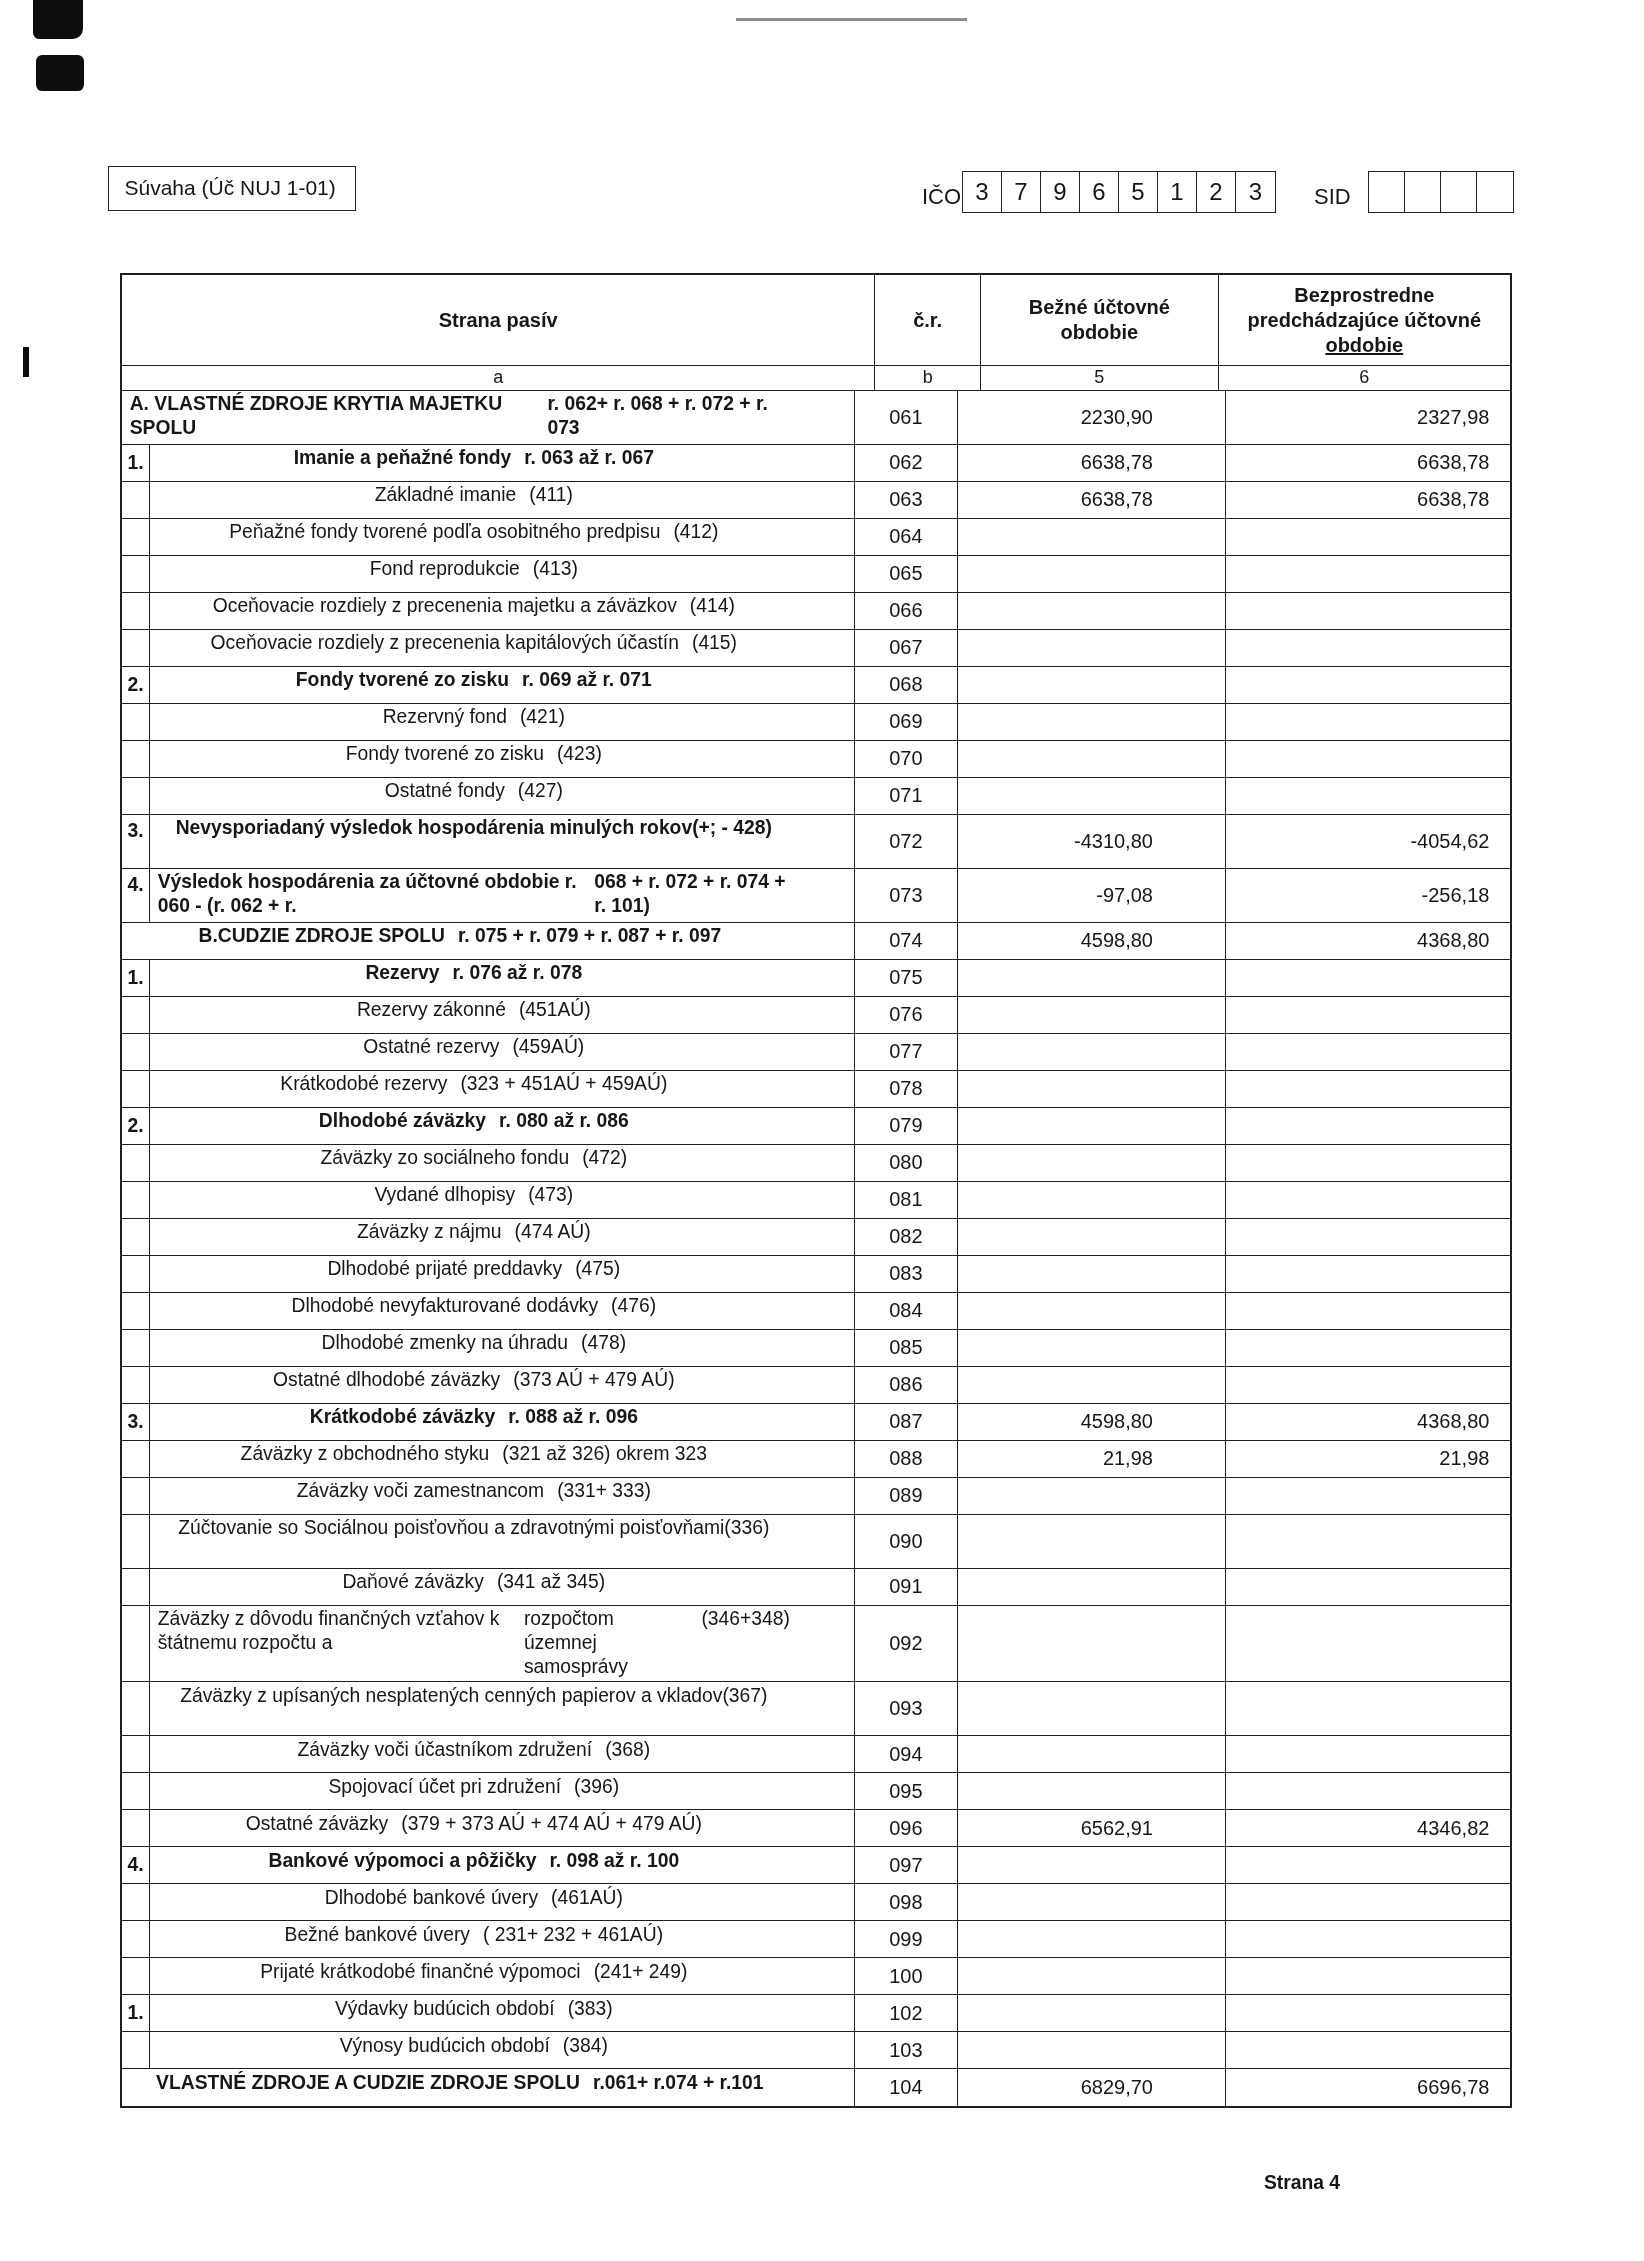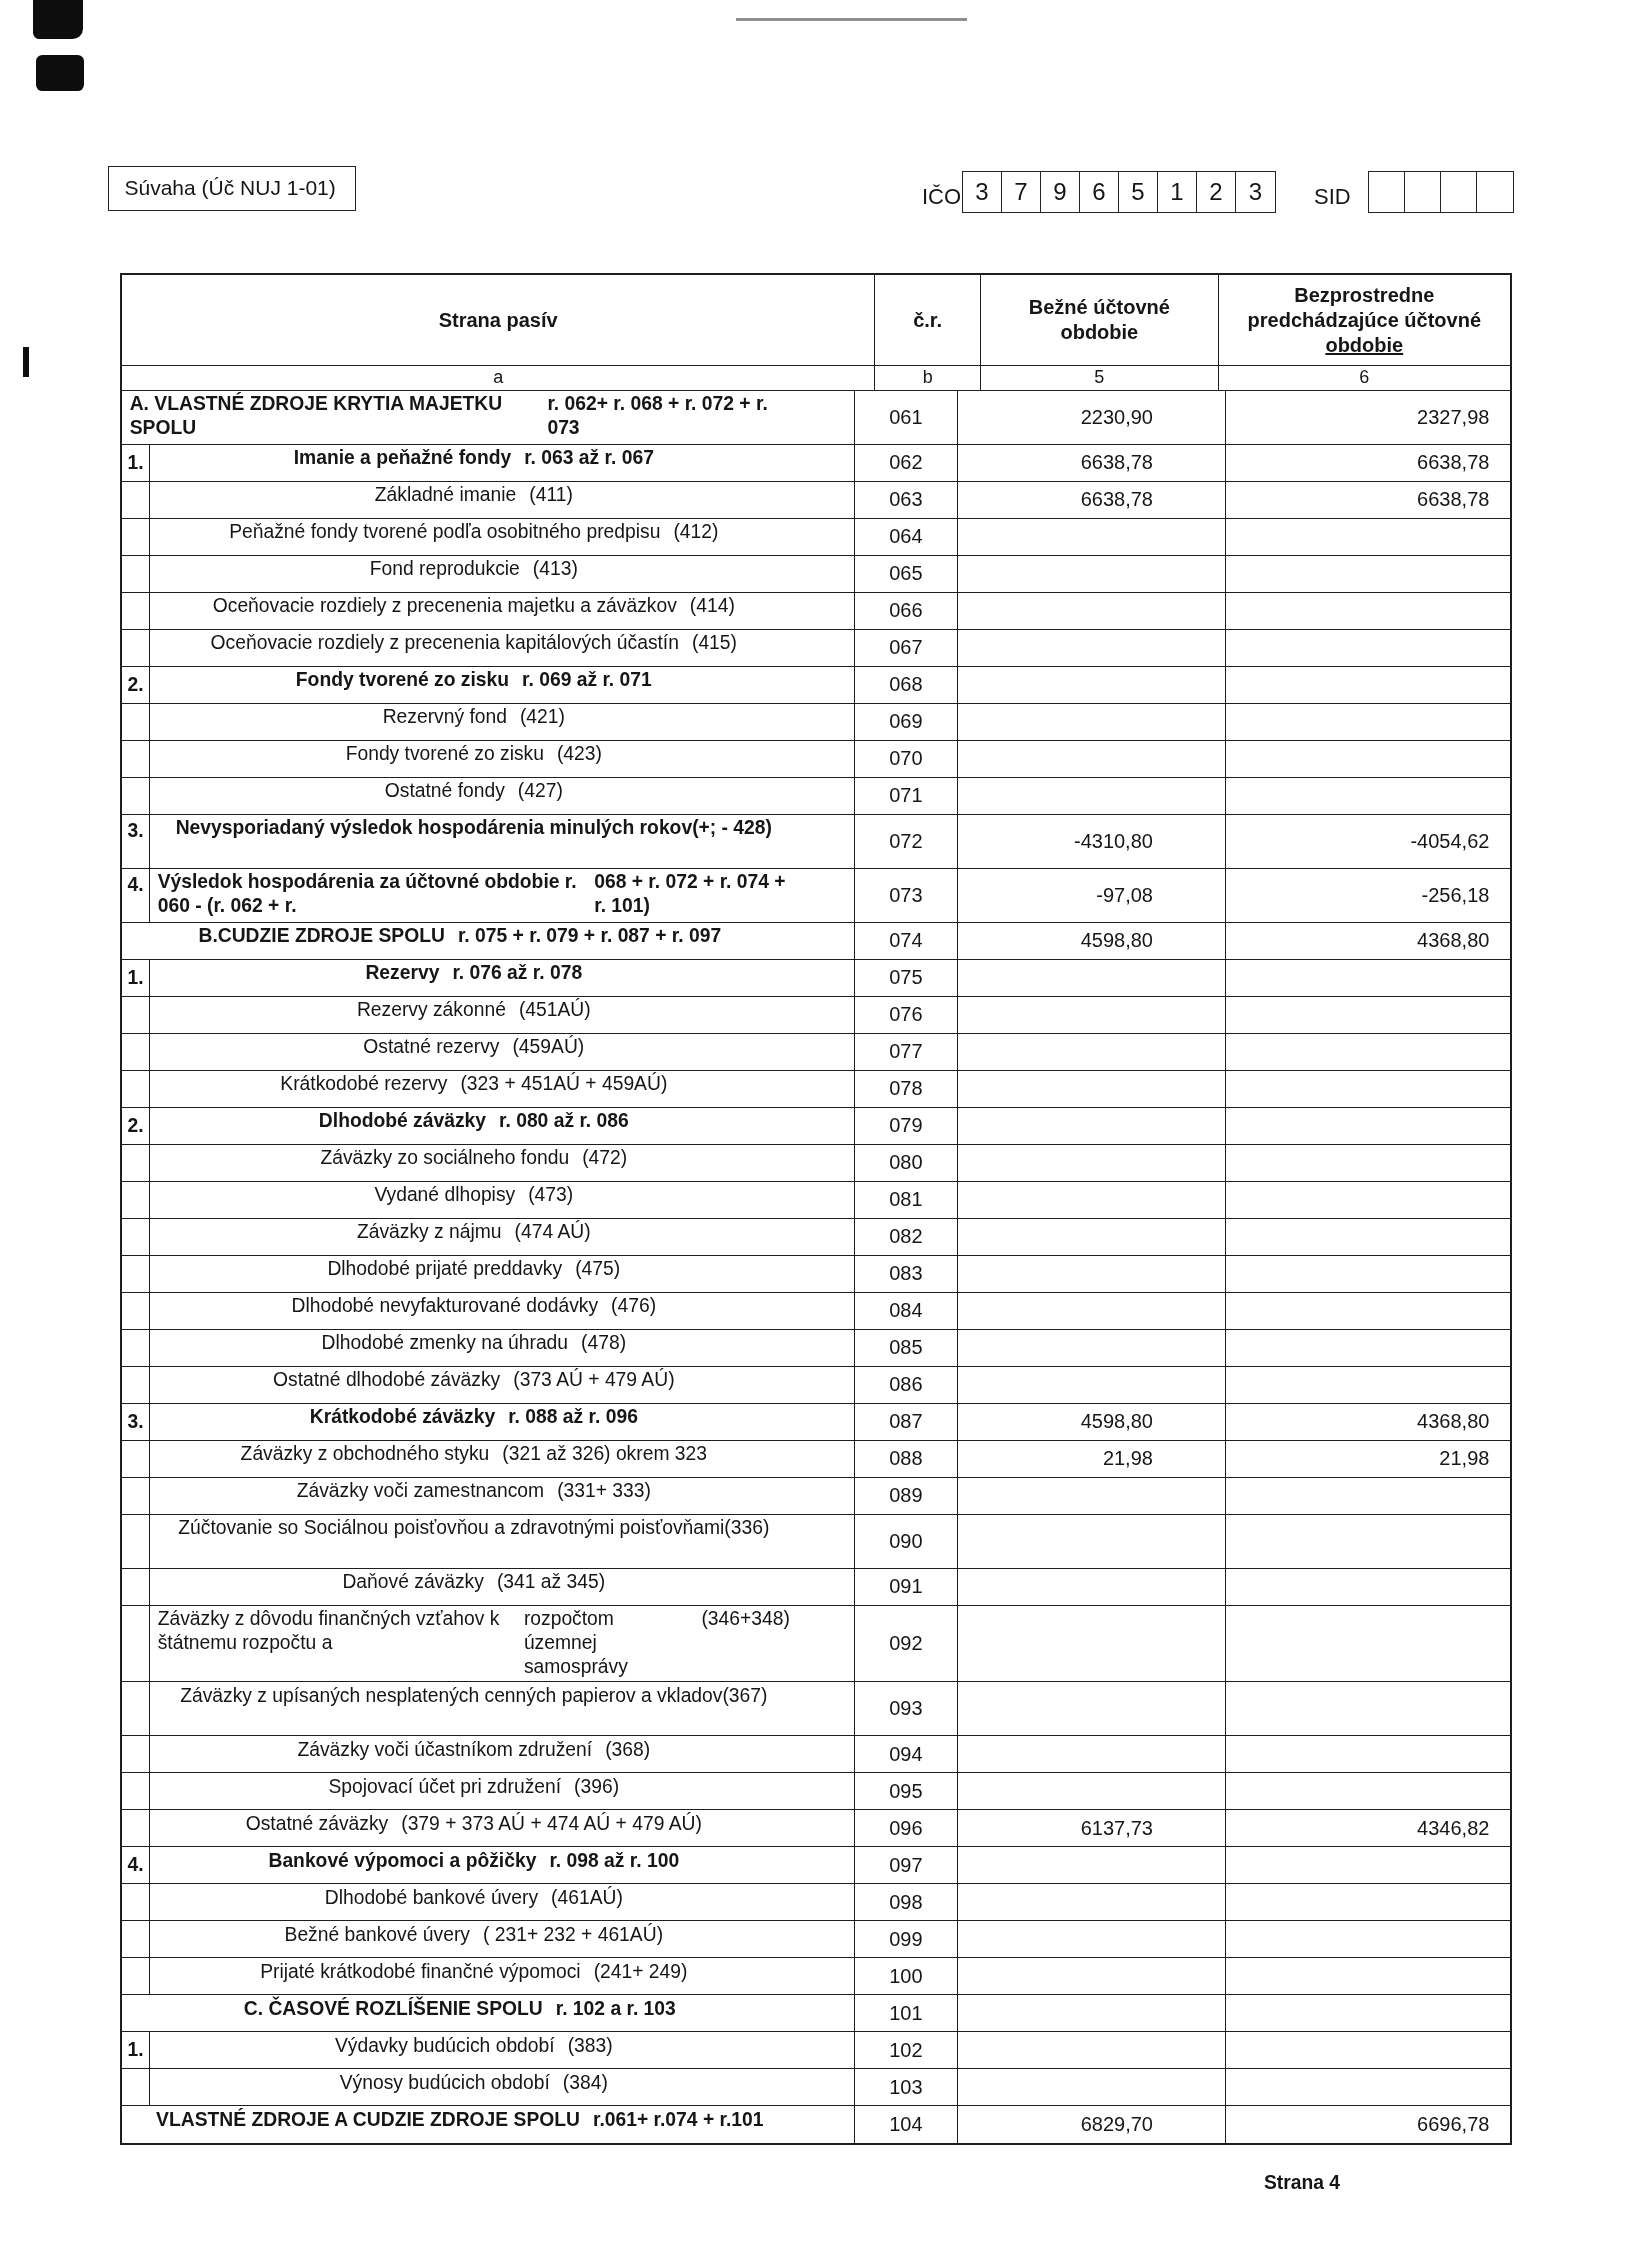--- a/index.html
+++ b/index.html
@@ -625,21 +625,21 @@
         <div class="cell ca">
           <div class="numcol"></div>
           <div class="labcol">
             <div class="labline">
               <span class="lab">Ostatné záväzky</span>
               <span class="ref">(379 + 373 AÚ + 474 AÚ + 479 AÚ)</span>
             </div>
           </div>
         </div>
         <div class="cell cb">096</div>
-        <div class="cell c5">6137,73</div>
+        <div class="cell c5">6562,91</div>
         <div class="cell c6">4346,82</div>
       </div>
       <div class="trow group">
         <div class="cell ca">
           <div class="numcol">4.</div>
           <div class="labcol">
             <div class="labline">
               <span class="lab">Bankové výpomoci a pôžičky</span>
               <span class="ref">r. 098 až r. 100</span>
             </div>
@@ -681,33 +681,20 @@
         <div class="cell ca">
           <div class="numcol"></div>
           <div class="labcol">
             <div class="labline">
               <span class="lab">Prijaté krátkodobé finančné výpomoci</span>
               <span class="ref">(241+ 249)</span>
             </div>
           </div>
         </div>
         <div class="cell cb">100</div>
-        <div class="cell c5"></div>
-        <div class="cell c6"></div>
-      </div>
-      <div class="trow section">
-        <div class="cell ca">
-          <div class="labcol">
-            <div class="labline">
-              <span class="lab">C. ČASOVÉ ROZLÍŠENIE SPOLU</span>
-              <span class="ref">r. 102 a r. 103</span>
-            </div>
-          </div>
-        </div>
-        <div class="cell cb">101</div>
         <div class="cell c5"></div>
         <div class="cell c6"></div>
       </div>
       <div class="trow item">
         <div class="cell ca">
           <div class="numcol">1.</div>
           <div class="labcol">
             <div class="labline">
               <span class="lab">Výdavky budúcich období</span>
               <span class="ref">(383)</span>

